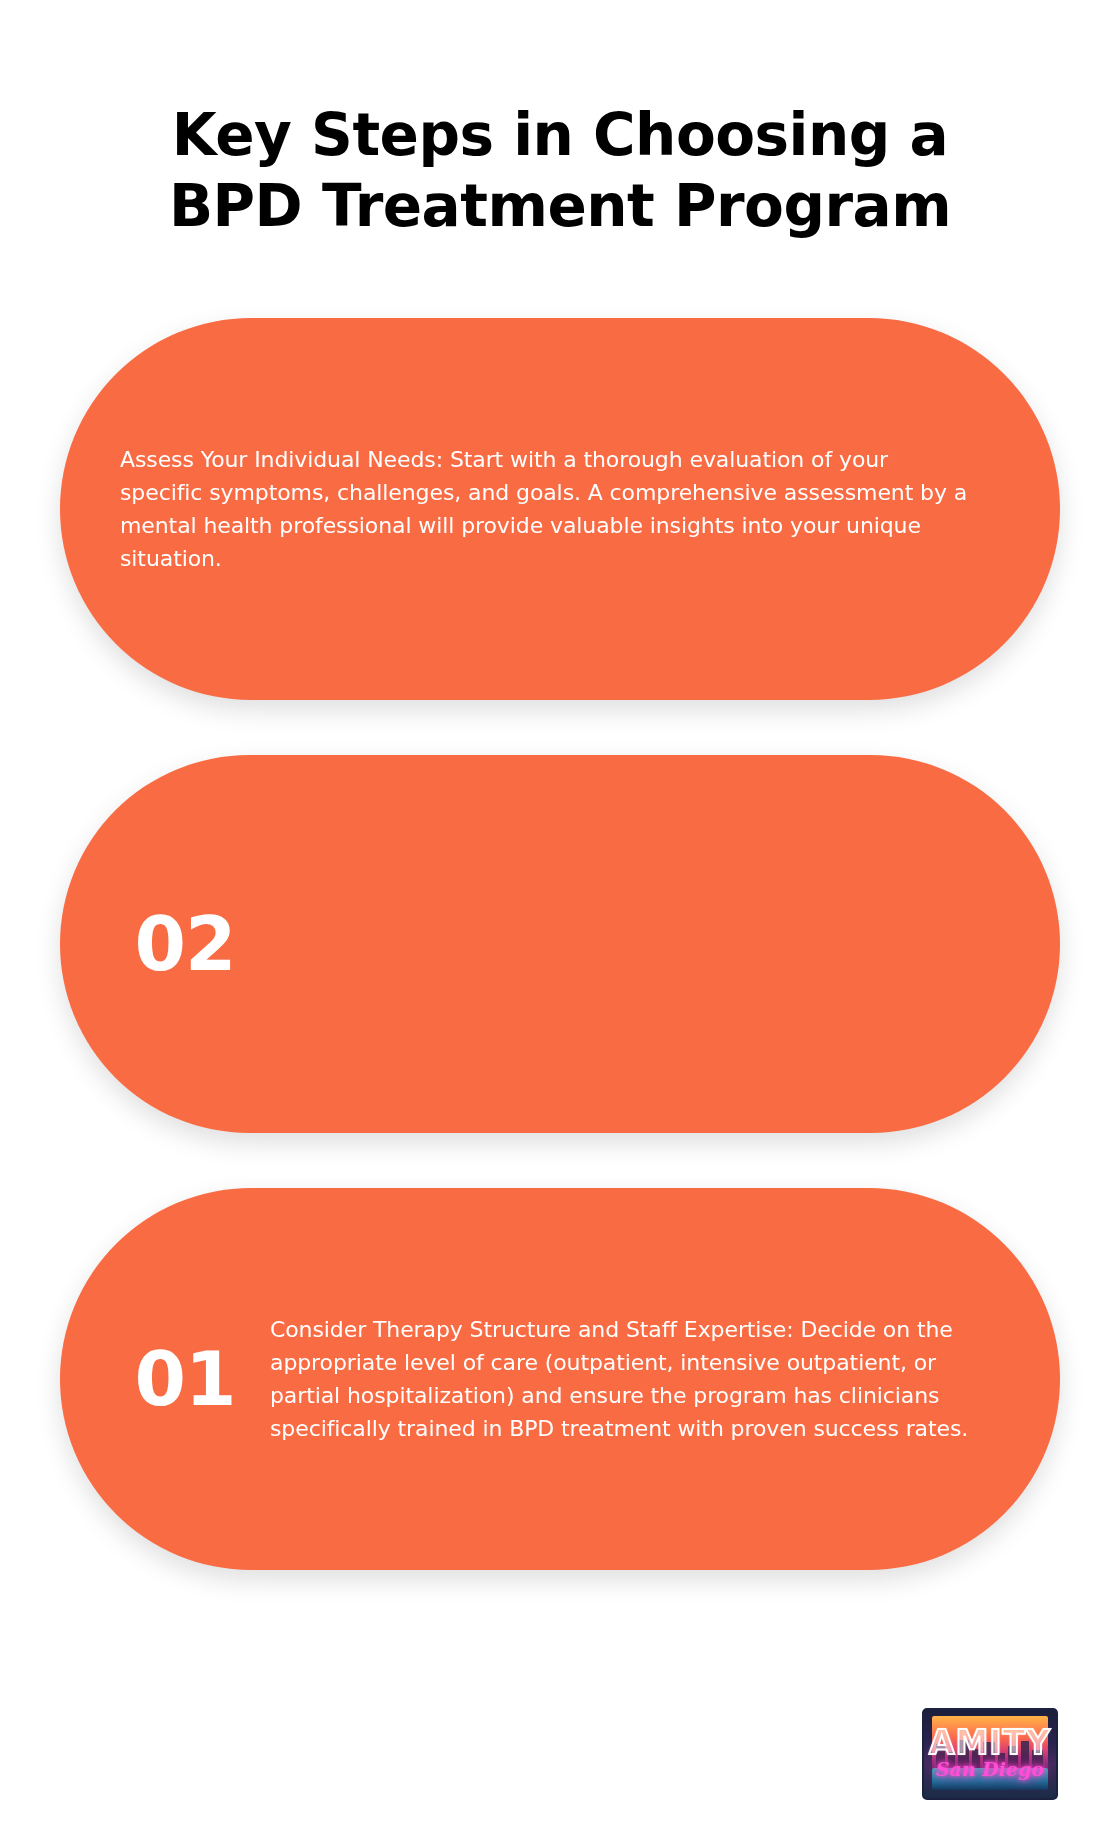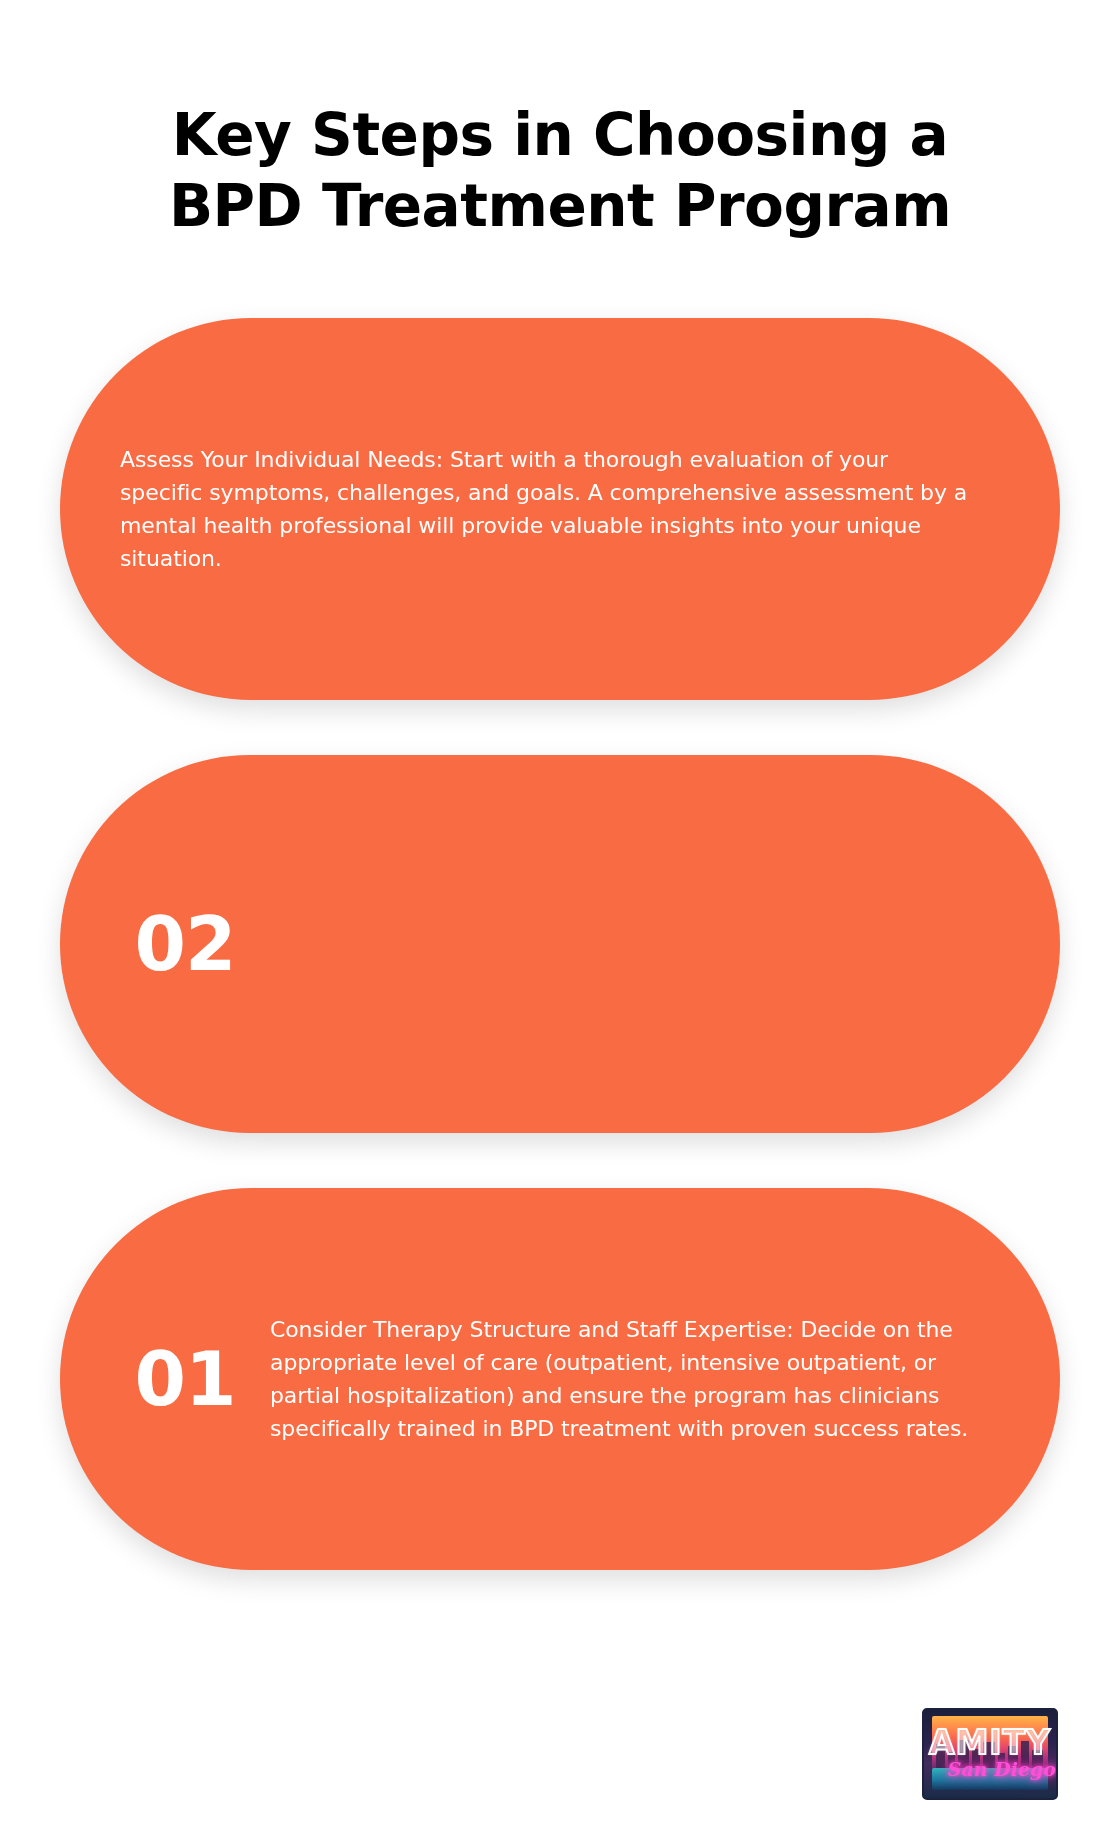--- a/index.html
+++ b/index.html
@@ -144,21 +144,21 @@
     line-height: 52px;
     letter-spacing: 1px;
     color: transparent;
     -webkit-text-stroke: 2px #ffffff;
     text-shadow: 0 0 3px rgba(255,255,255,0.55);
   }
 
   .logo-script {
     position: absolute;
     left: 0; right: 0; top: 48px;
-    text-align: right;
+    text-align: center;
     font-family: "DejaVu Serif", serif;
     font-style: italic;
     font-weight: 700;
     font-size: 19px;
     color: #ff4fd8;
     text-shadow:
       0 0 4px #ff4fd8,
       0 0 9px #ff2fb0,
       0 0 14px rgba(255,47,176,0.7);
   }

